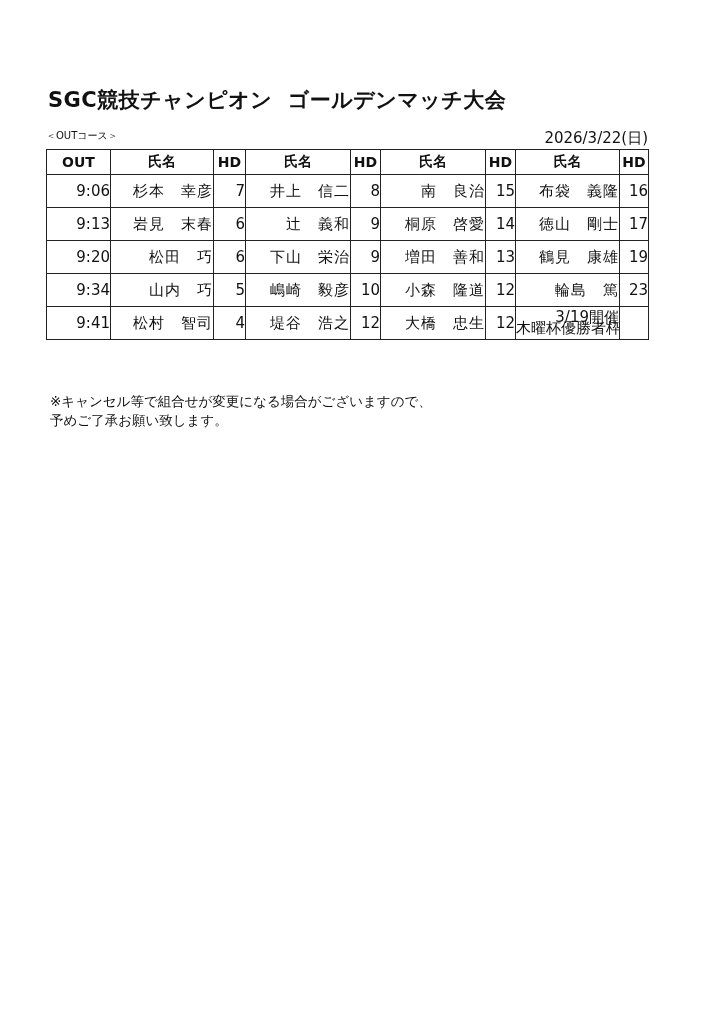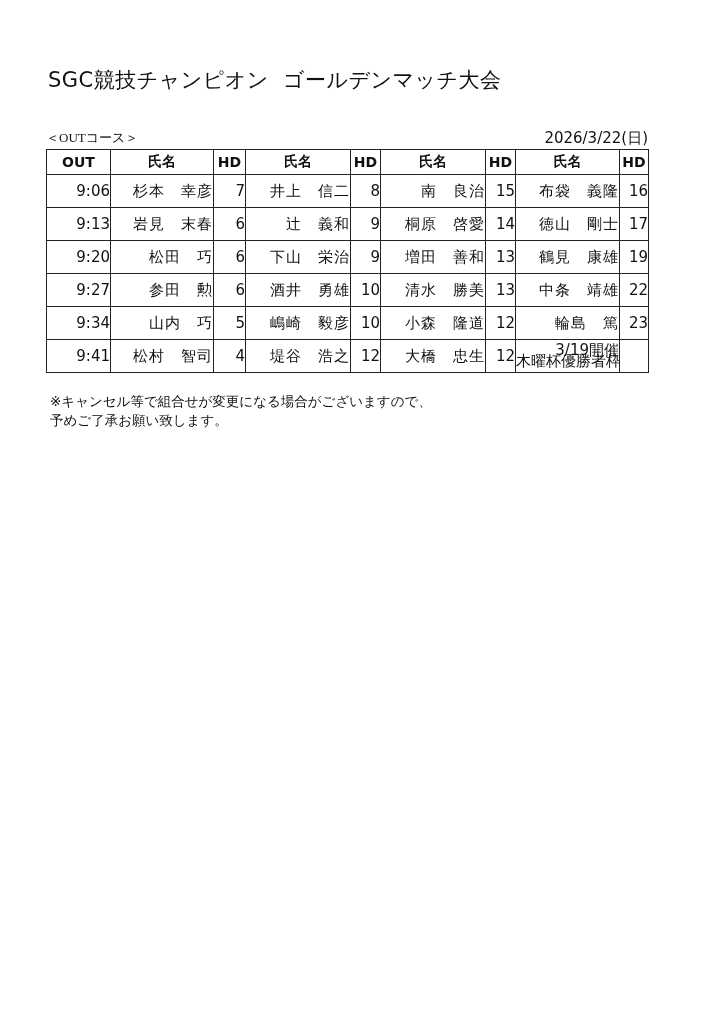--- a/index.html
+++ b/index.html
@@ -2,27 +2,26 @@
 <html><head>
 <meta charset="utf-8">
 <style>
   html, body { margin: 0; padding: 0; background: #ffffff; }
   body {
     width: 724px; height: 1024px; position: relative; overflow: hidden;
     font-family: "DejaVu Sans", "Liberation Sans", sans-serif;
     color: #111111;
   }
   .title {
-    position: absolute; left: 48px; top: 66px;
-    font-size: 21px; letter-spacing: 0.5px; white-space: pre;
+    position: absolute; left: 48px; top: 86px;
+    font-size: 21px; letter-spacing: 0.5px; white-space: pre; font-weight: bold;
   }
   .course {
     position: absolute; left: 46px; top: 129px;
-    font-size: 13px;
-    font-family: Liberation Serif, serif;
+    font-size: 10px;
   }
   .date {
     position: absolute; right: 76px; top: 129px;
     font-size: 15px;
   }
   table.sched {
     position: absolute; left: 46px; top: 149px;
     border-collapse: collapse;
     table-layout: fixed;
     width: 602px;
@@ -108,31 +107,20 @@
       <td class="name">松田　巧</td>
       <td class="hd">6</td>
       <td class="name">下山　栄治</td>
       <td class="hd">9</td>
       <td class="name">増田　善和</td>
       <td class="hd">13</td>
       <td class="name">鶴見　康雄</td>
       <td class="hd">19</td>
     </tr>
     <tr>
-      <td class="time">9:27</td>
-      <td class="name">参田　勲</td>
-      <td class="hd">6</td>
-      <td class="name">酒井　勇雄</td>
-      <td class="hd">10</td>
-      <td class="name">清水　勝美</td>
-      <td class="hd">13</td>
-      <td class="name">中条　靖雄</td>
-      <td class="hd">22</td>
-    </tr>
-    <tr>
       <td class="time">9:34</td>
       <td class="name">山内　巧</td>
       <td class="hd">5</td>
       <td class="name">嶋崎　毅彦</td>
       <td class="hd">10</td>
       <td class="name">小森　隆道</td>
       <td class="hd">12</td>
       <td class="name">輪島　篤</td>
       <td class="hd">23</td>
     </tr>

